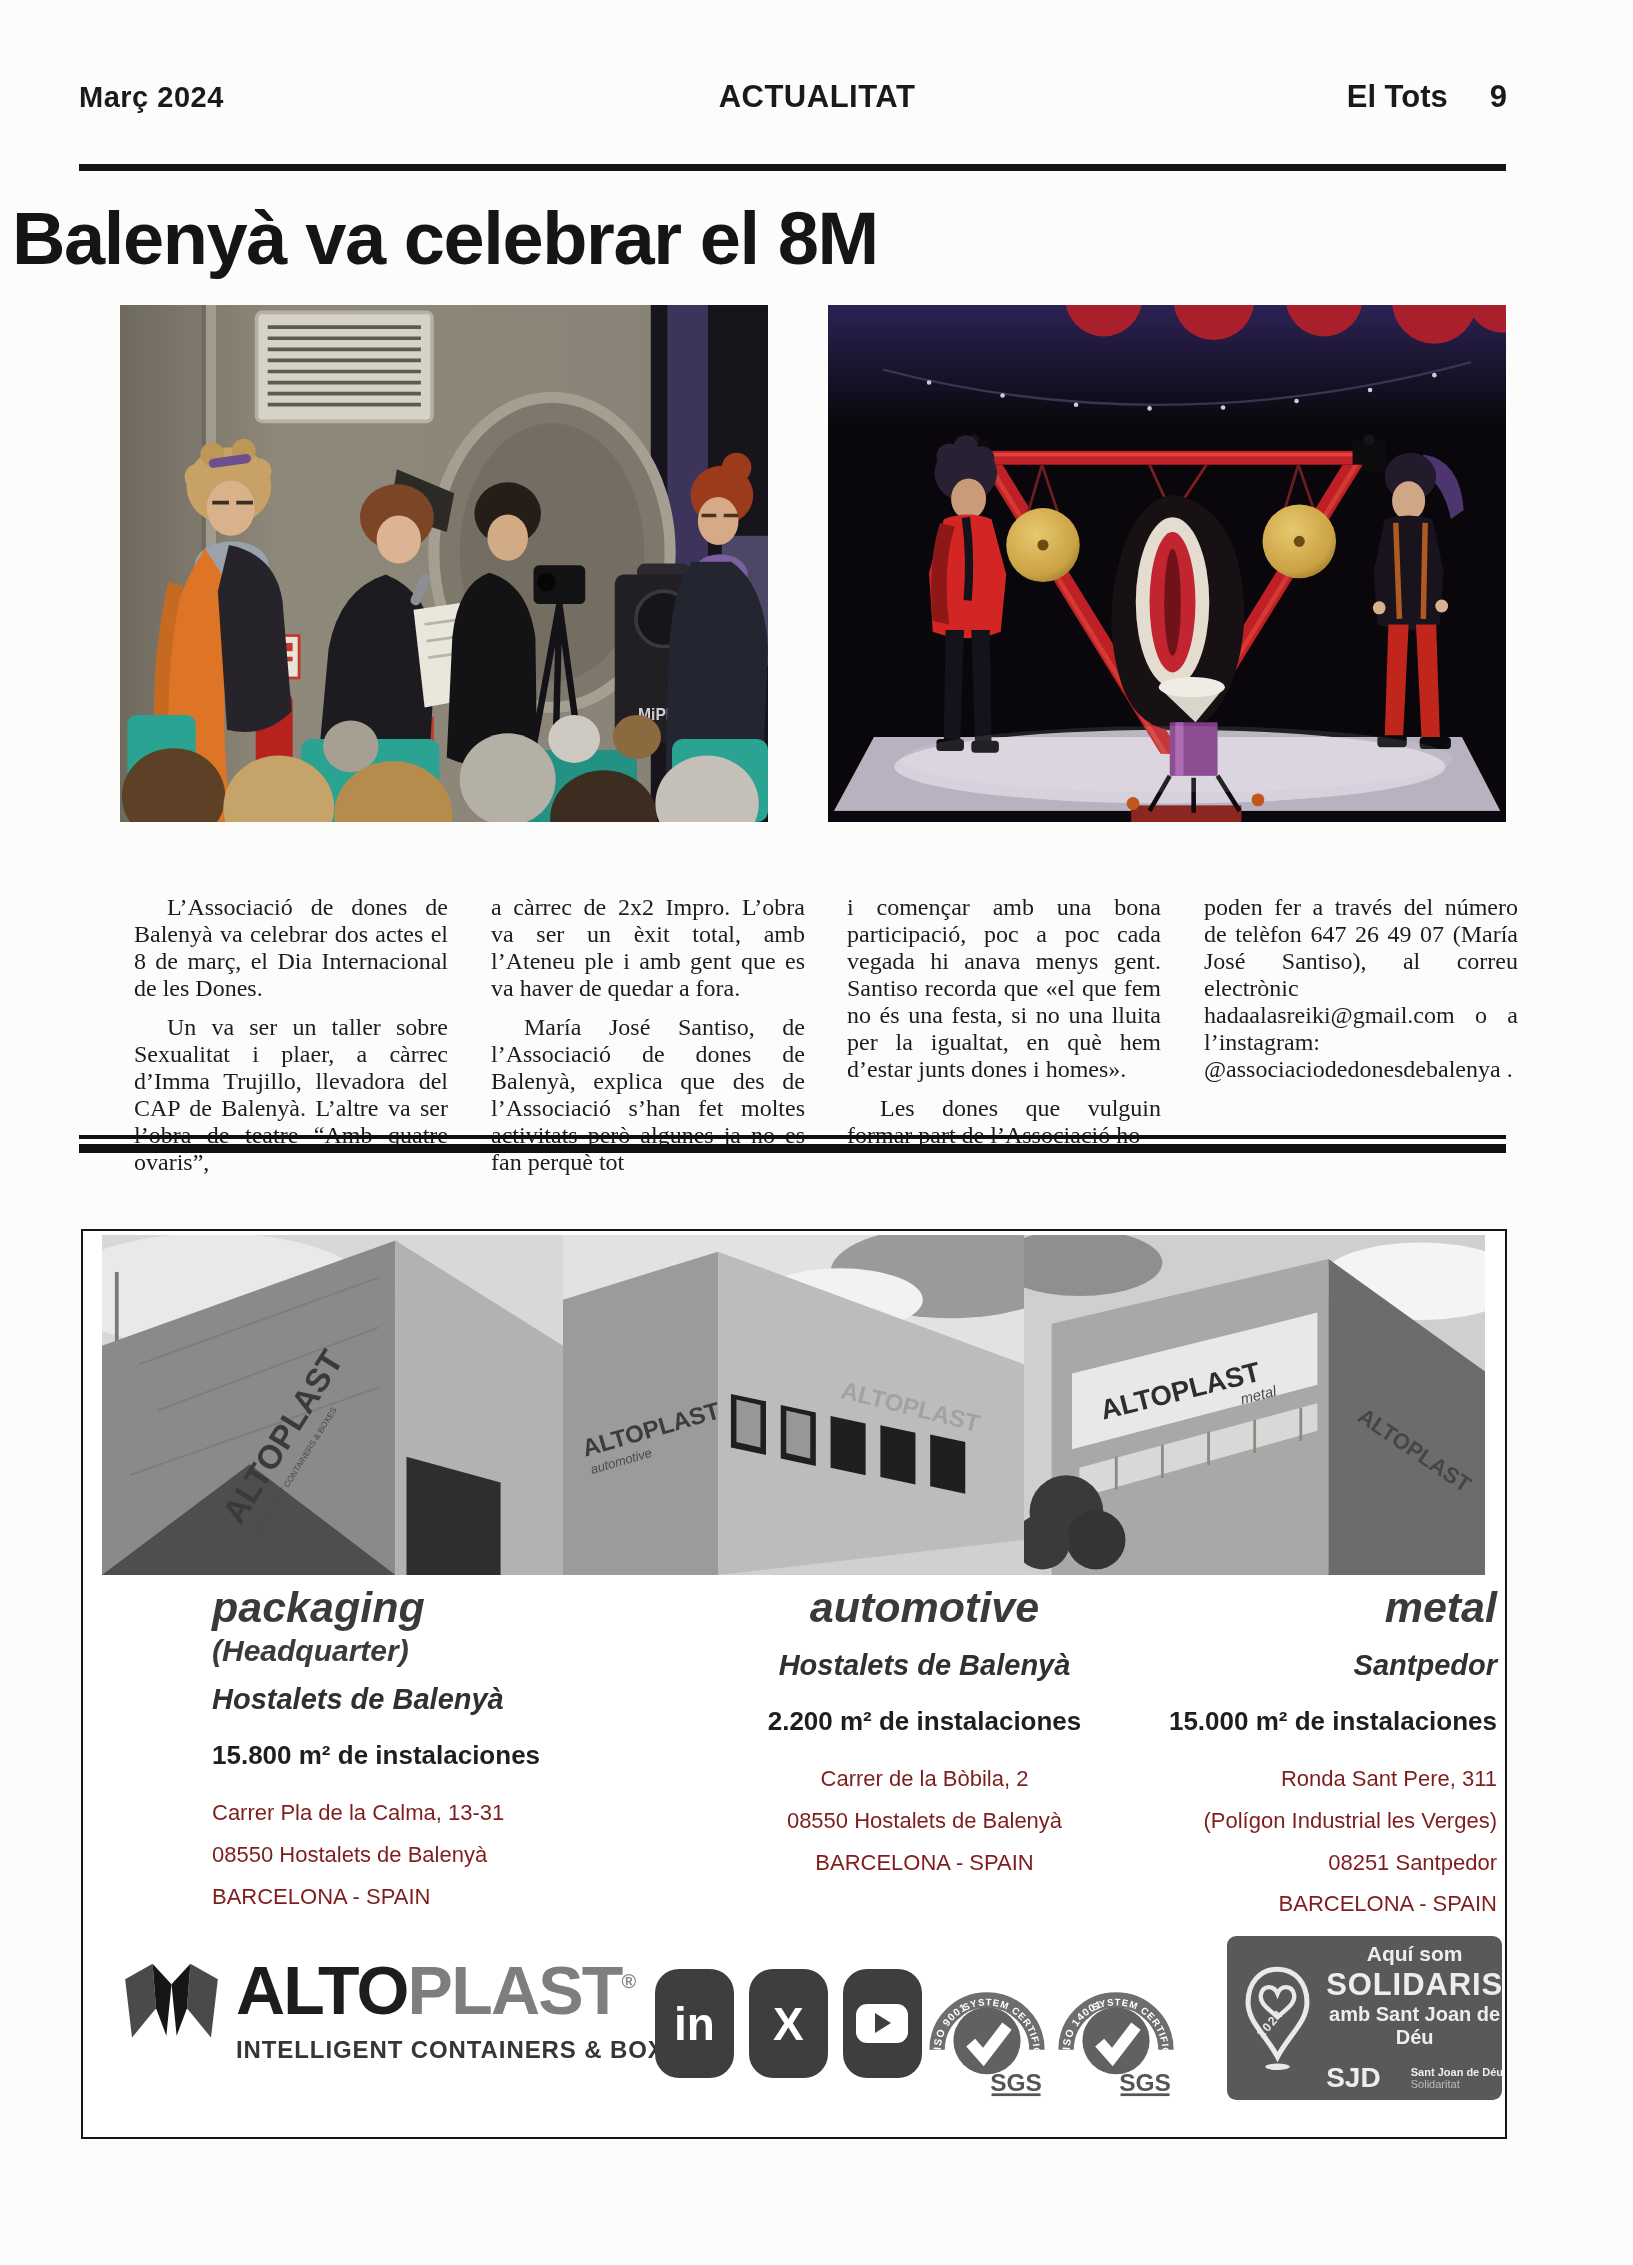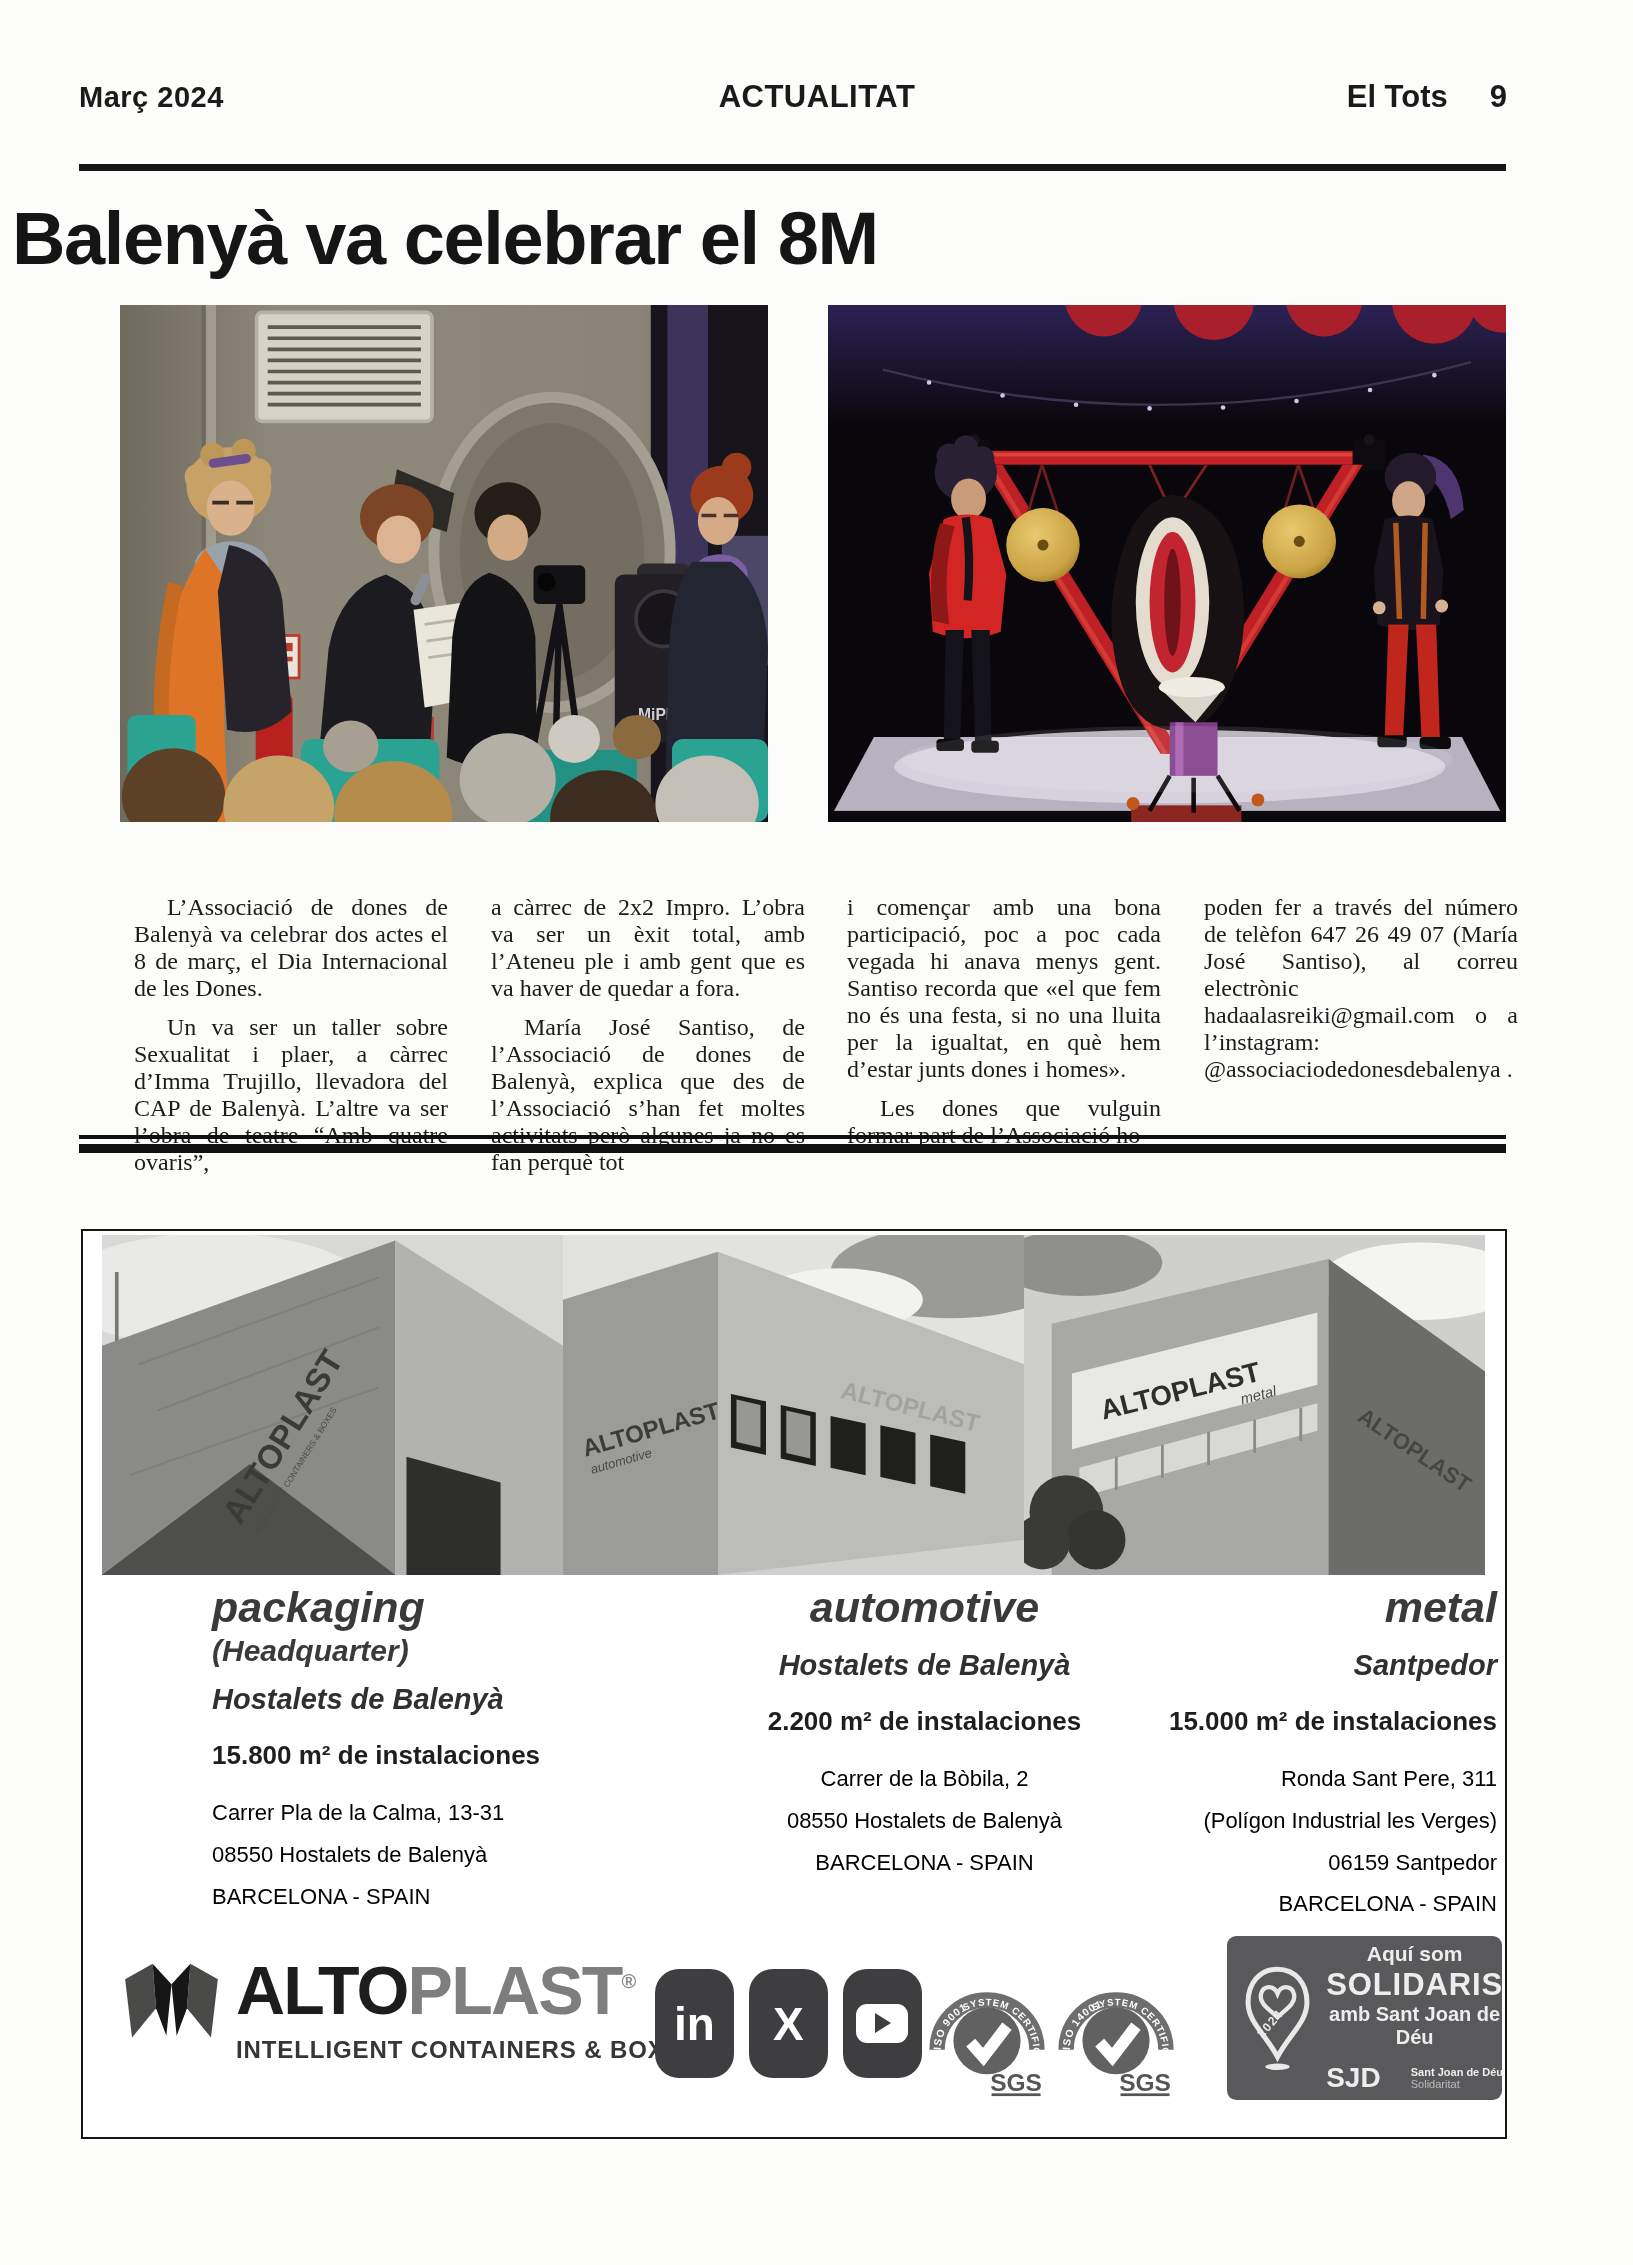--- a/index.html
+++ b/index.html
@@ -39,21 +39,21 @@
   .ad-photos svg{width:33.333%;height:100%;display:block;}
 
   .ad-col{position:absolute;top:349px;color:#3c3c3c;}
   .ad-col-1{left:129px;width:399px;text-align:left;}
   .ad-col-2{left:646px;width:391px;text-align:center;}
   .ad-col-3{left:1015px;width:399px;text-align:right;}
   .ad-division{font-style:italic;font-size:43px;font-weight:600;color:#3a3a3a;line-height:54px;}
   .ad-suffix{font-style:italic;font-size:30px;font-weight:600;color:#3a3a3a;}
   .ad-city{font-style:italic;font-size:29px;font-weight:700;margin-top:14.8px;color:#303030;}
   .ad-size{font-size:26px;font-weight:700;margin-top:24px;color:#1e1e1e;}
-  .ad-addr{margin-top:29.5px;font-size:22px;font-weight:500;color:#000000;}
+  .ad-addr{margin-top:29.5px;font-size:22px;font-weight:500;color:#7f1d1d;}
   .ad-addr div{margin-bottom:15.7px;}
 
   .ad-brand{position:absolute;left:37px;top:713px;display:flex;align-items:flex-start;}
   .ad-brand-mark{width:103px;height:127px;}
   .ad-brand-text{margin-left:13px;}
   .ad-wordmark{font-size:68px;font-weight:800;letter-spacing:-1.8px;line-height:74px;white-space:nowrap;}
   .wm-black{color:#1d1d1d;} .wm-gray{color:#7e7e7e;}
   .wm-reg{font-size:20px;color:#8a8a8a;vertical-align:26px;font-weight:600;}
   .ad-tagline{font-size:24px;font-weight:600;letter-spacing:0.9px;color:#363636;margin-top:9.2px;white-space:nowrap;}
 
@@ -422,21 +422,21 @@
     <div class="ad-col ad-col-3">
       <div>
         <span class="ad-division">metal</span>
         <span class="ad-suffix"></span>
       </div>
       <div class="ad-city">Santpedor</div>
       <div class="ad-size">15.000 m² de instalaciones</div>
       <div class="ad-addr">
         <div>Ronda Sant Pere, 311</div>
         <div>(Polígon Industrial les Verges)</div>
-        <div>06159 Santpedor</div>
+        <div>08251 Santpedor</div>
         <div>BARCELONA - SPAIN</div>
       </div>
     </div>
 
     <div class="ad-brand">
       <svg class="ad-brand-mark" viewBox="0 0 120 130">
         <polygon points="6,32 38,14 42,66 14,100" fill="#4a4a48"></polygon>
         <polygon points="114,32 82,14 78,66 106,100" fill="#4a4a48"></polygon>
         <polygon points="38,14 60,38 54,98 42,66" fill="#161616"></polygon>
         <polygon points="82,14 60,38 66,98 78,66" fill="#161616"></polygon>

